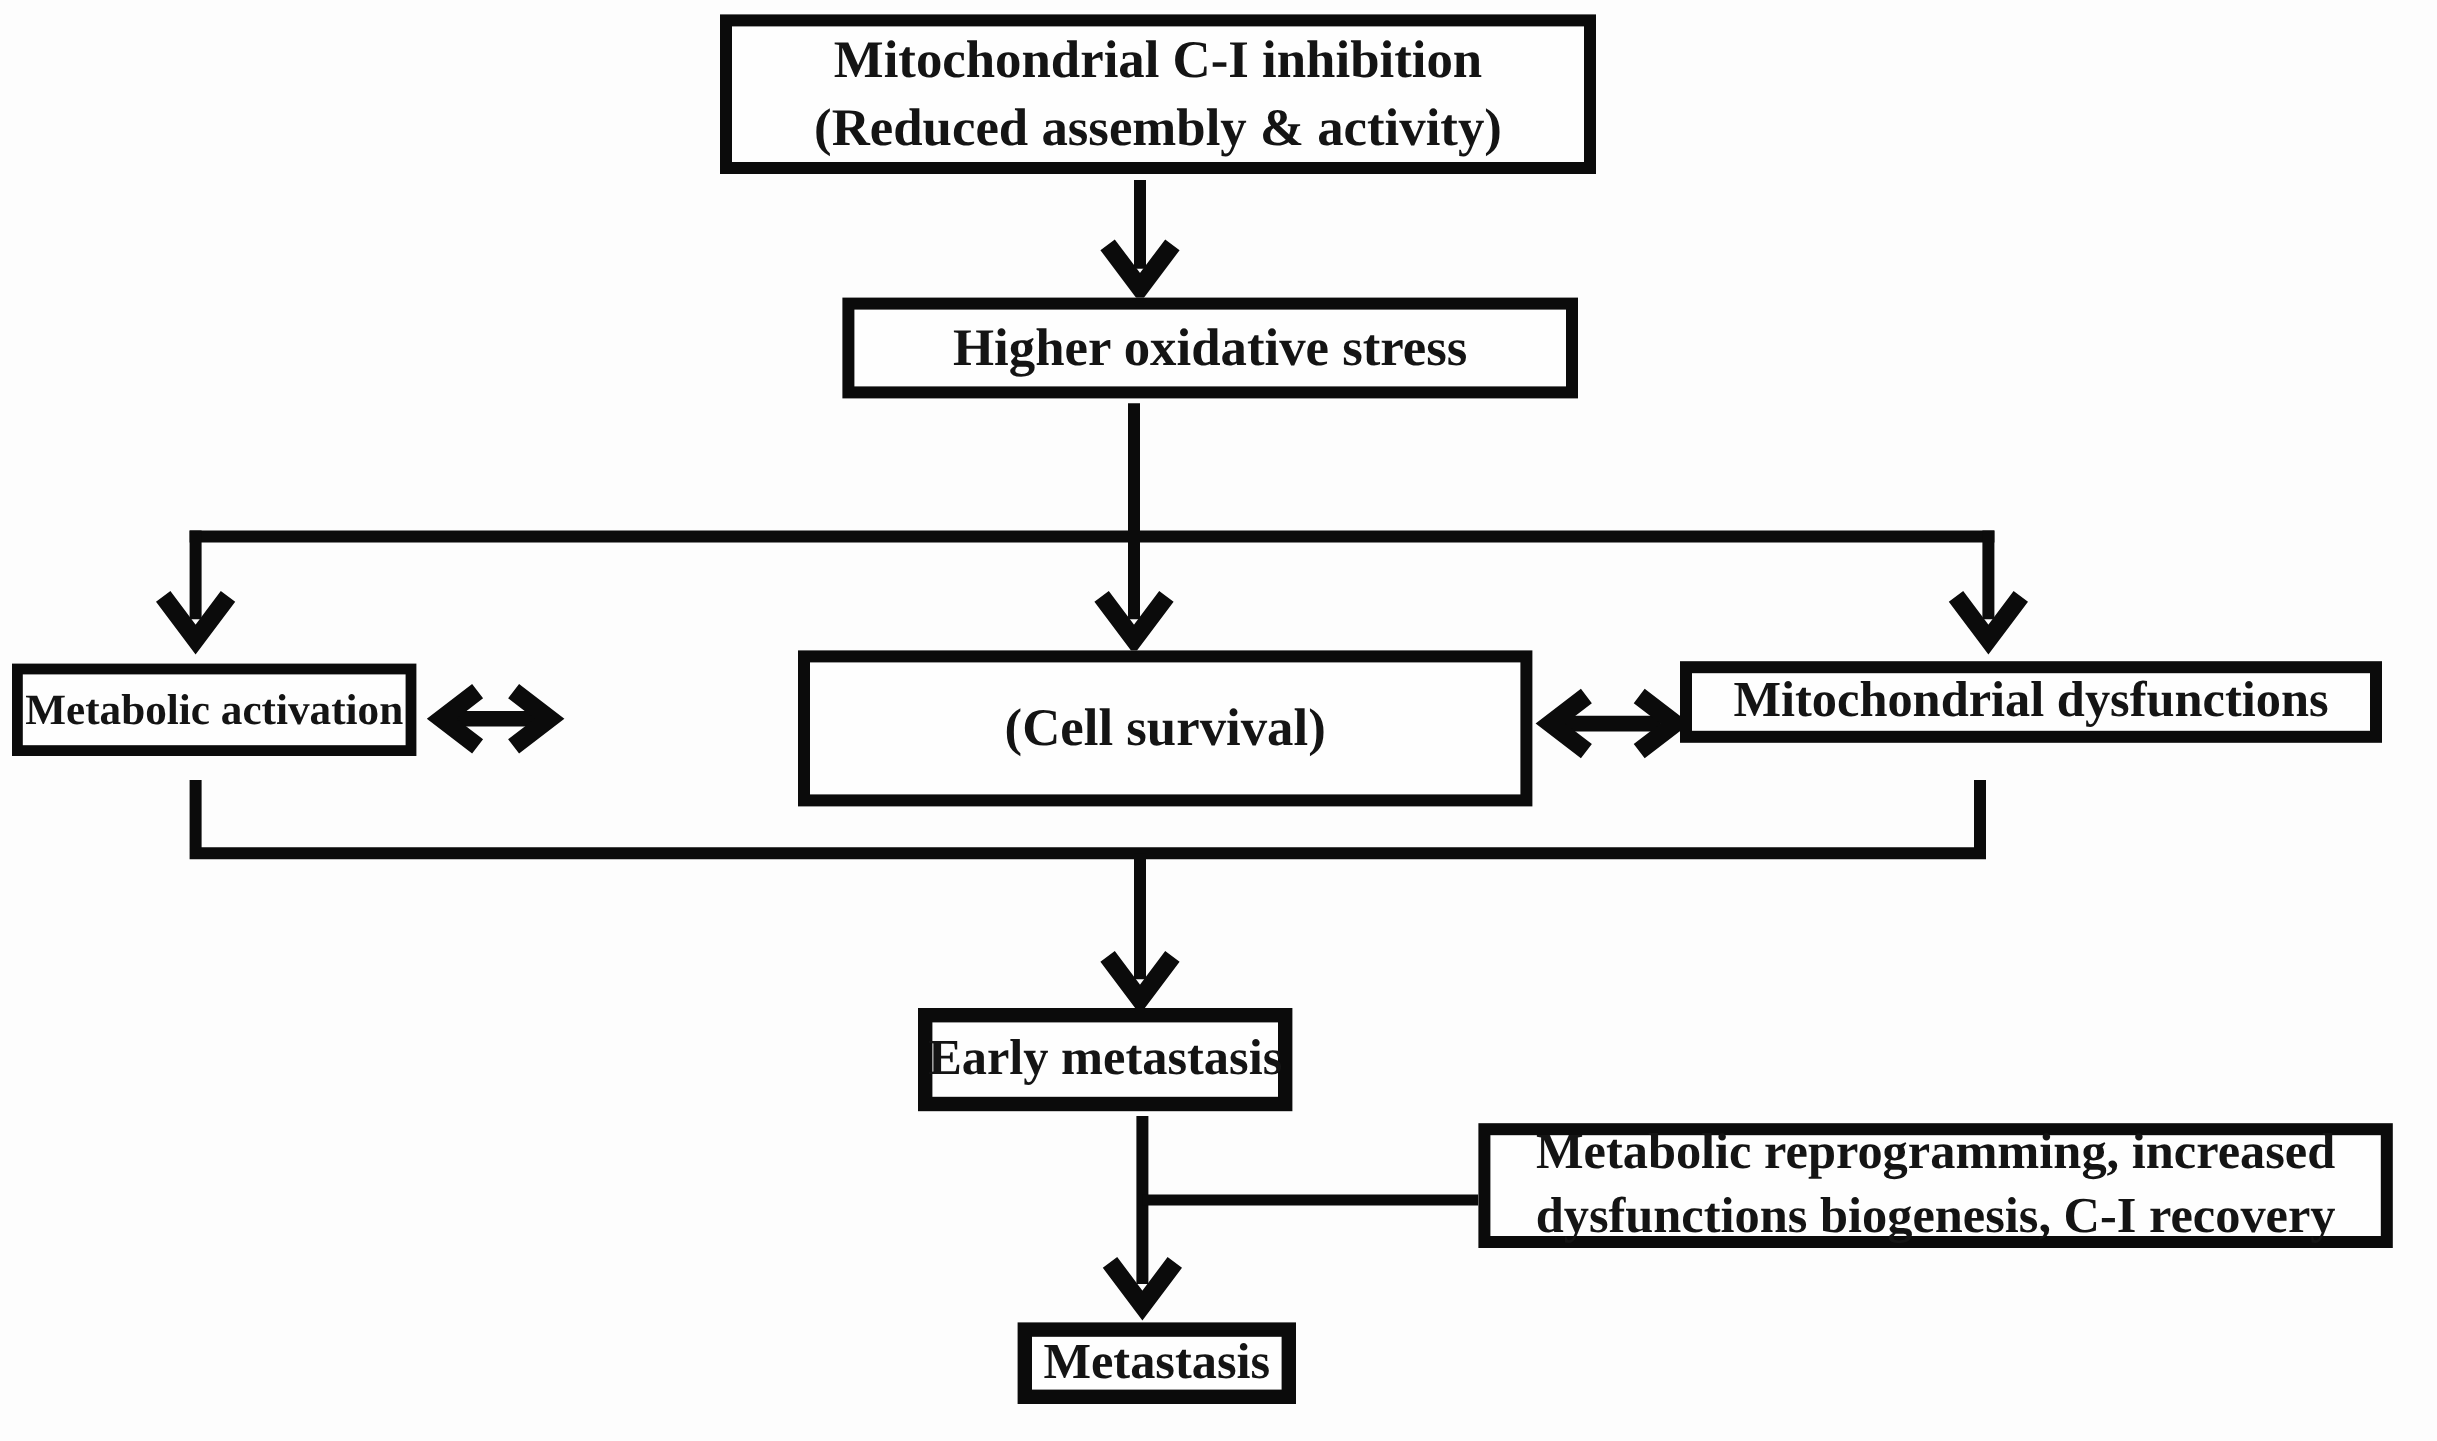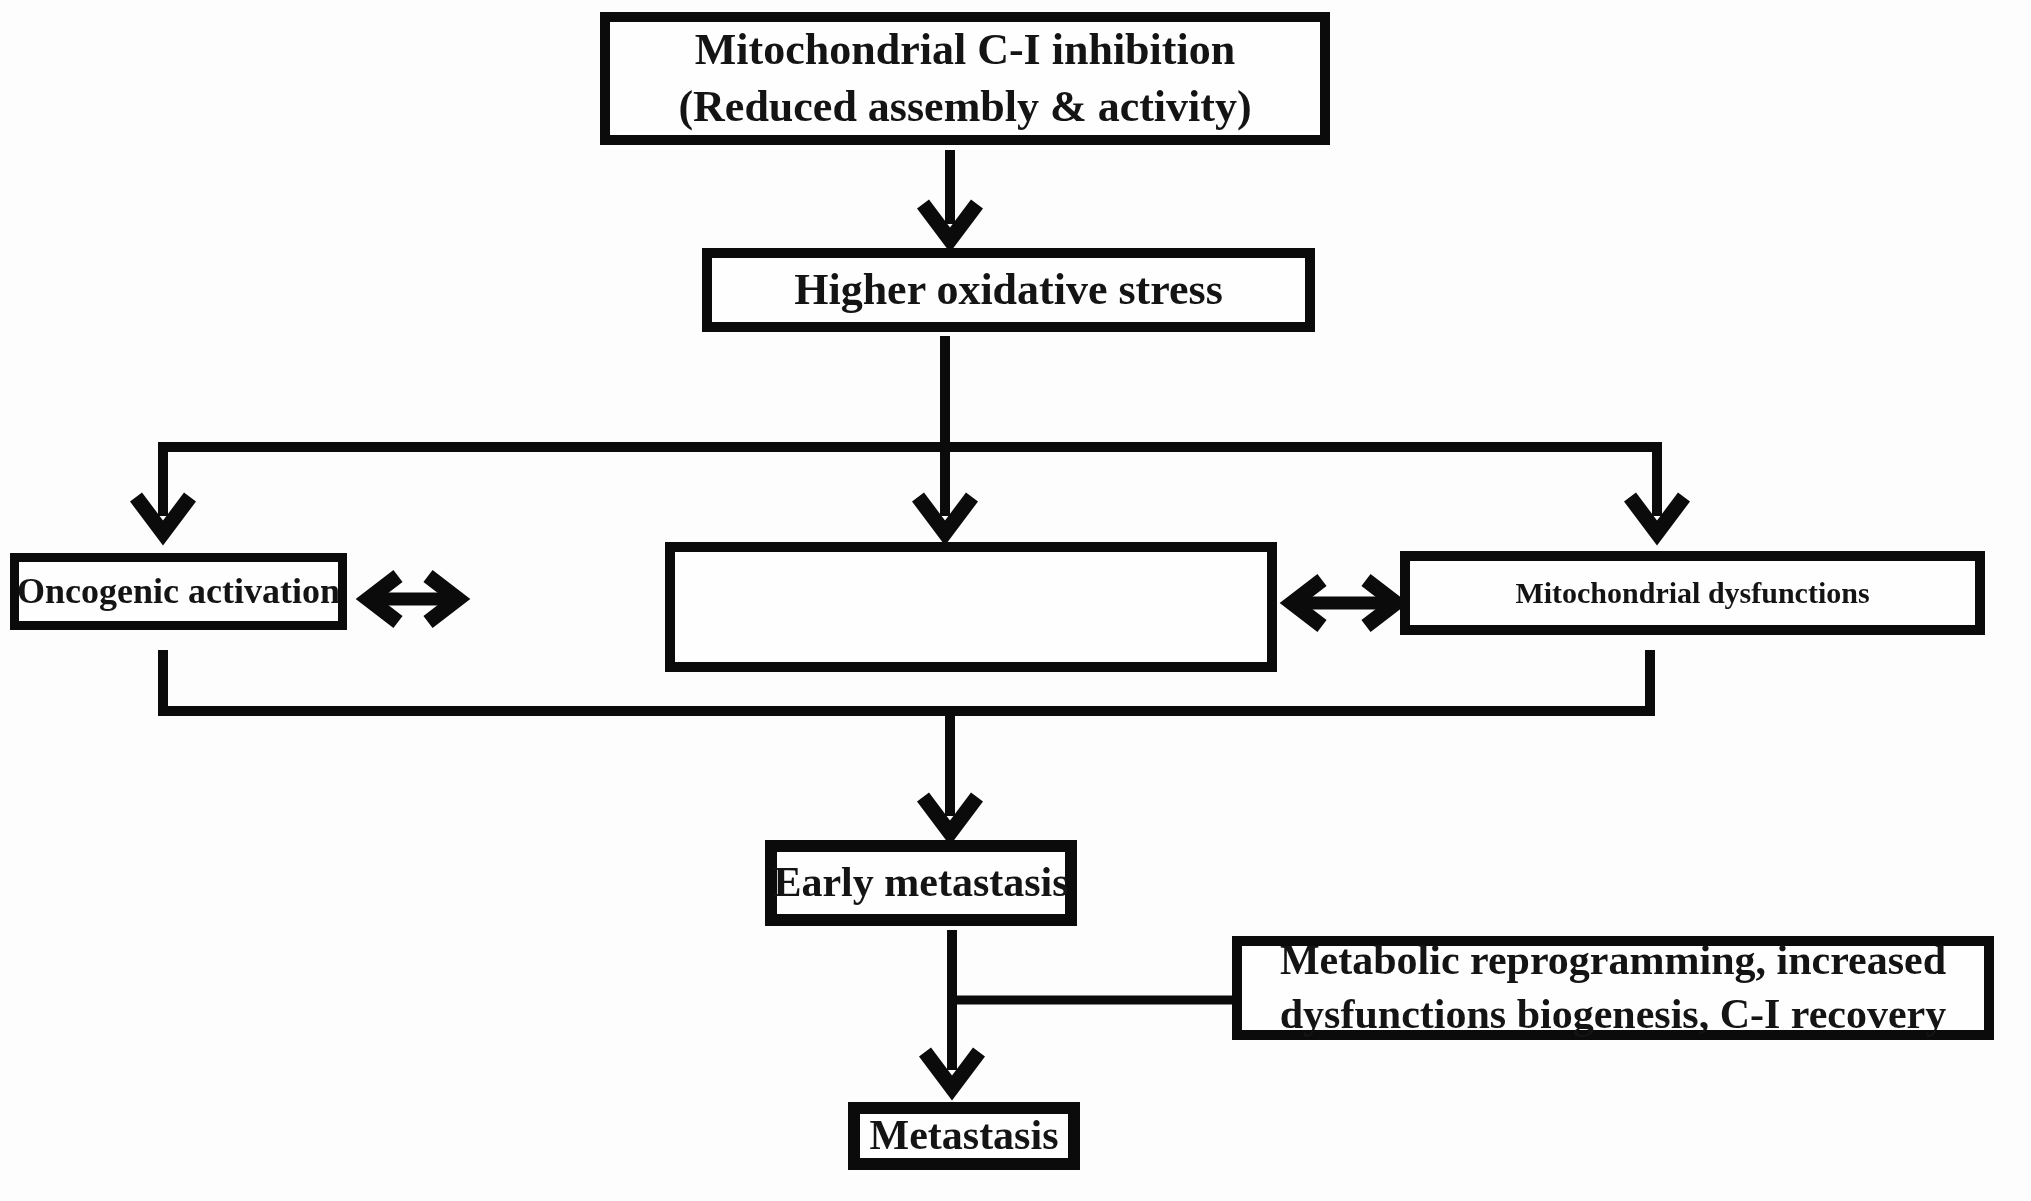--- a/index.html
+++ b/index.html
@@ -21,21 +21,21 @@
     display:flex;flex-direction:column;
     align-items:center;justify-content:center;
     text-align:center;
     line-height:1.28;
     white-space:nowrap;
   }
   #node-a{left:600px;top:12px;width:730px;height:133px;font-size:44px;}
   #node-b{left:674px;top:248px;width:613px;height:84px;font-size:44px;margin-left:28px;}
   #node-c{left:10px;top:553px;width:337px;height:77px;font-size:36px;border-width:9px;}
   #node-d{left:665px;top:542px;width:612px;height:130px;font-size:44px;}
-  #node-e{left:1400px;top:551px;width:585px;height:84px;font-size:30px;}
+  #node-e{left:1400px;top:551px;width:585px;height:68px;font-size:42px;}
   #node-f{left:765px;top:840px;width:312px;height:86px;font-size:42px;border-width:12px;}
   #node-g{left:1232px;top:936px;width:762px;height:104px;font-size:42px;}
   #node-h{left:848px;top:1102px;width:232px;height:68px;font-size:42px;border-width:12px;justify-content:center;}
   .stroke{stroke:#0b0b0b;fill:none;stroke-linejoin:miter;}
 </style>
 </head>
 <body>
 
 <div class="canvas">
 
@@ -84,24 +84,25 @@
   <div class="node" id="node-a">
     <span>Mitochondrial C-I inhibition</span>
     <span>(Reduced assembly &amp; activity)</span>
   </div>
 
   <div class="node" id="node-b">
     <span>Higher oxidative stress</span>
   </div>
 
   <div class="node" id="node-c">
-    <span>Oncogenic activation</span>
+    <span>Metabolic activation</span>
   </div>
 
   <div class="node" id="node-d">
+    <span>(Cell survival)</span>
   </div>
 
   <div class="node" id="node-e">
     <span>Mitochondrial dysfunctions</span>
   </div>
 
   <div class="node" id="node-f">
     <span>Early metastasis</span>
   </div>
 

